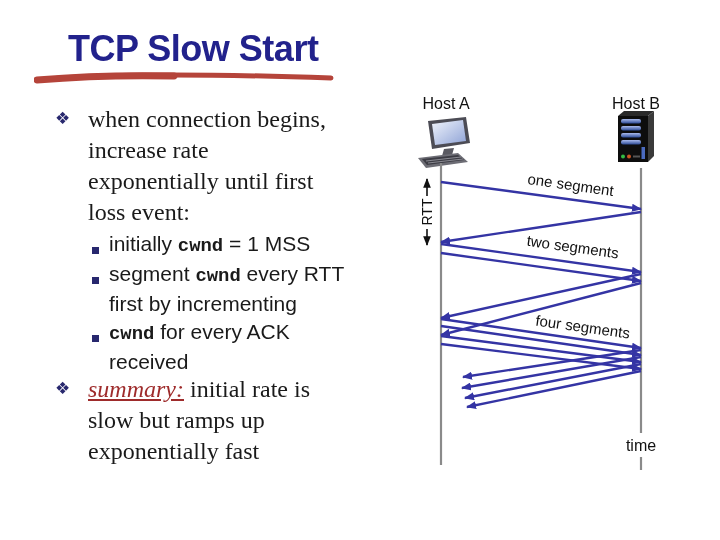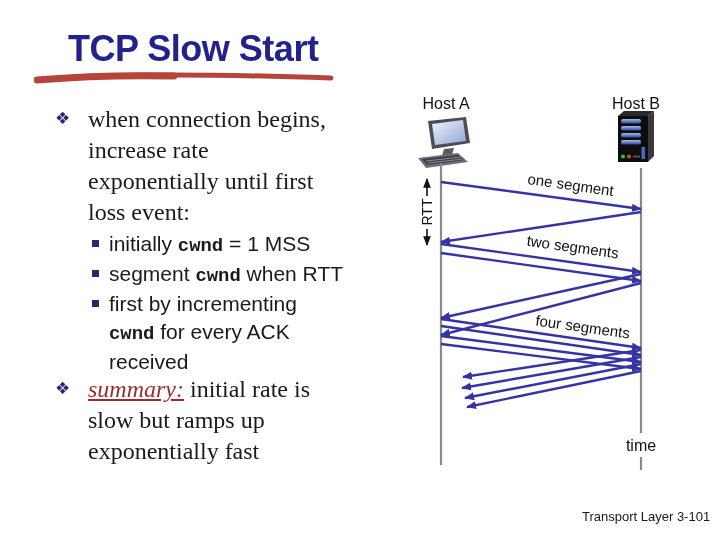--- a/index.html
+++ b/index.html
@@ -46,21 +46,21 @@
   .bullet1{top:104px;}
   .bullet2{top:374px;}
   .summary{
     color:var(--summary-red);
     font-style:italic;
     text-decoration:underline;
     text-align:center;
   }
 
   .sublist{position:absolute;left:92px;top:230px;width:300px;}
-  .subitem{display:flex;align-items:flex-start;}
+  .subitem{display:flex;align-items:center;}
   .subitem .sq{
     flex:0 0 7px;width:7px;height:7px;margin:10px 10px 0 0;
     background:var(--bullet-marker);
   }
   .subitem .stext{font-size:21px;line-height:28px;white-space:pre-line;}
   .code{
     font-family:"Liberation Mono", monospace;
     font-weight:700;font-size:0.9em;
   }
 
@@ -99,21 +99,21 @@
 loss event:</div>
   </div>
 
   <div class="sublist">
     <div class="subitem">
       <span class="sq"></span>
       <div class="stext"><span>initially </span><span class="code">cwnd</span><span> = 1 MSS</span></div>
     </div>
     <div class="subitem">
       <span class="sq"></span>
-      <div class="stext"><span>segment </span><span class="code">cwnd</span><span> when RTT</span></div>
+      <div class="stext"><span>segment </span><span class="code">cwnd</span><span> every RTT</span></div>
     </div>
     <div class="subitem">
       <span class="sq"></span>
       <div class="stext"><span>first by incrementing
 </span><span class="code">cwnd</span><span> for every ACK
 received</span></div>
     </div>
   </div>
 
   <div class="bullet bullet2">
@@ -195,15 +195,14 @@
     <line class="seg" x1="241" y1="269" x2="65" y2="303" marker-end="url(#mblue)"></line>
     <line class="seg" x1="241" y1="276" x2="67" y2="312" marker-end="url(#mblue)"></line>
 
     <text class="dlabel" transform="rotate(8 170 95)" x="170" y="95" text-anchor="middle">one segment</text>
     <text class="dlabel" transform="rotate(8 172 157)" x="172" y="157" text-anchor="middle">two segments</text>
     <text class="dlabel" transform="rotate(8 182 237)" x="182" y="237" text-anchor="middle">four segments</text>
 
     <text class="hostlabel" x="241" y="356" text-anchor="middle">time</text>
   </svg>
 
-  <div class="footer">Transport Layer 3-101</div>
 
 </div>
 
 </body></html>

